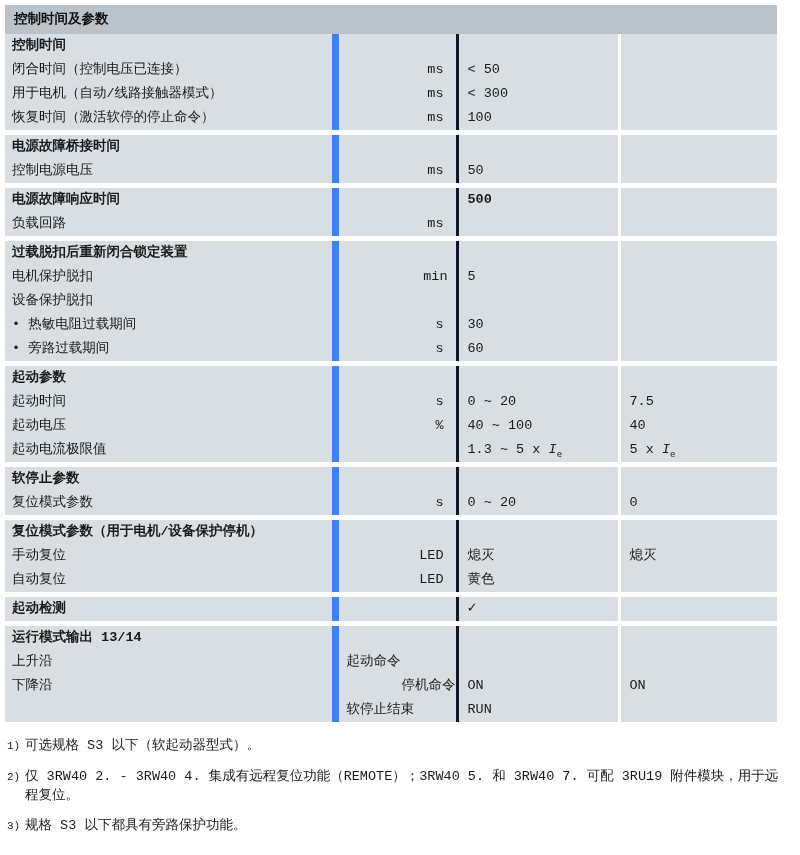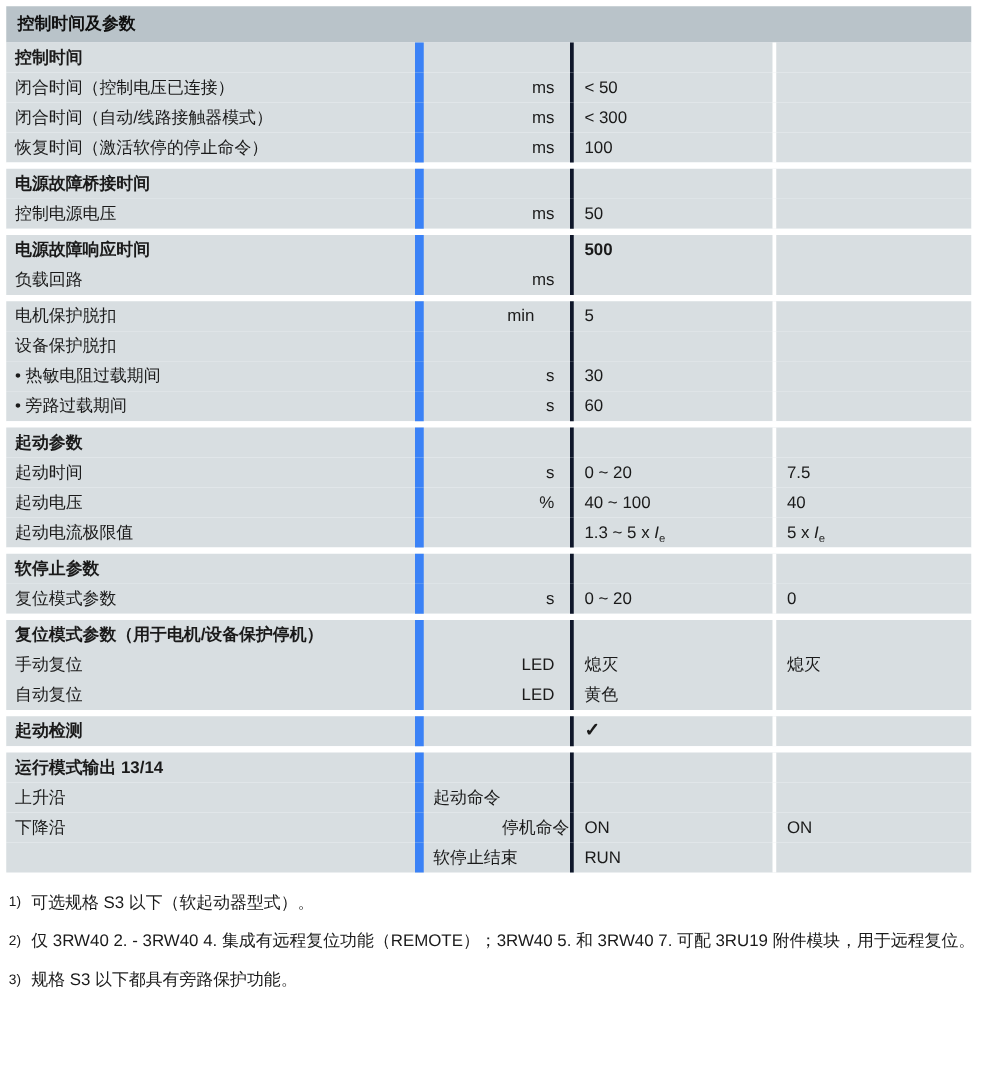--- a/index.html
+++ b/index.html
@@ -11,20 +11,21 @@
     width: 800px;
     height: 855px;
     font-family: "Liberation Sans", sans-serif;
     font-size: 13.5px;
     color: #1a1a1a;
     overflow: hidden;
   }
   .sheet {
     width: 694px;
     position: relative;
+    font-family: Liberation Mono, monospace;
   }
   
   .table-header {
     background: #b9c3c9;
     color: #0f0f0f;
     font-weight: bold;
     font-size: 13.5px;
     padding: 5px 9px 6px 9px;
     margin: 5px 5px 0 5px;
     width: 772px;
@@ -143,21 +144,21 @@
           </td>
           <td class="col-val1">
             <div class="cell val">&lt; 50</div>
           </td>
           <td class="col-val2">
             <div class="cell val">&nbsp;</div>
           </td>
         </tr>
         <tr>
           <td class="col-label">
-            <div class="cell">闭合时间（自动/线路接触器模式）</div>
+            <div class="cell">用于电机（自动/线路接触器模式）</div>
           </td>
           <td class="col-unit">
             <div class="cell unit" style="text-align: right; padding-right: 12px; padding-left: 0px;">ms</div>
           </td>
           <td class="col-val1">
             <div class="cell val">&lt; 300</div>
           </td>
           <td class="col-val2">
             <div class="cell val">&nbsp;</div>
           </td>
@@ -234,26 +235,40 @@
           <td class="col-val1">
             <div class="cell val">&nbsp;</div>
           </td>
           <td class="col-val2">
             <div class="cell val">&nbsp;</div>
           </td>
         </tr>
         <tr class="sep">
           <td colspan="4"></td>
         </tr>
+        <tr class="grouphead">
+          <td class="col-label">
+            <div class="cell">过载脱扣后重新闭合锁定装置</div>
+          </td>
+          <td class="col-unit">
+            <div class="cell unit" style="text-align: right; padding-right: 12px; padding-left: 0px;">&nbsp;</div>
+          </td>
+          <td class="col-val1">
+            <div class="cell val">&nbsp;</div>
+          </td>
+          <td class="col-val2">
+            <div class="cell val">&nbsp;</div>
+          </td>
+        </tr>
         <tr>
           <td class="col-label">
             <div class="cell">电机保护脱扣</div>
           </td>
           <td class="col-unit">
-            <div class="cell unit" style="text-align: right; padding-right: 28px; padding-left: 0px;">min</div>
+            <div class="cell unit" style="text-align: right; padding-right: 8px; padding-left: 0px;">min</div>
           </td>
           <td class="col-val1">
             <div class="cell val">5</div>
           </td>
           <td class="col-val2">
             <div class="cell val">&nbsp;</div>
           </td>
         </tr>
         <tr>
           <td class="col-label">

